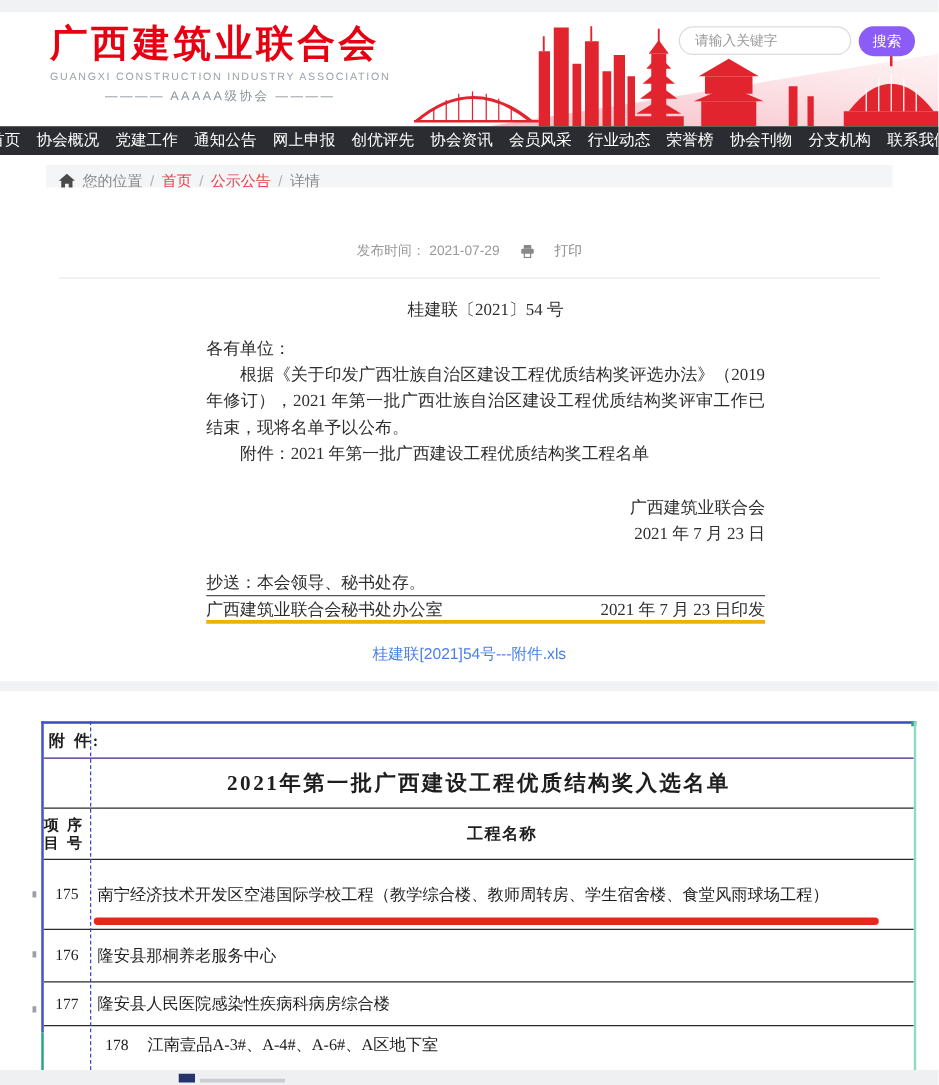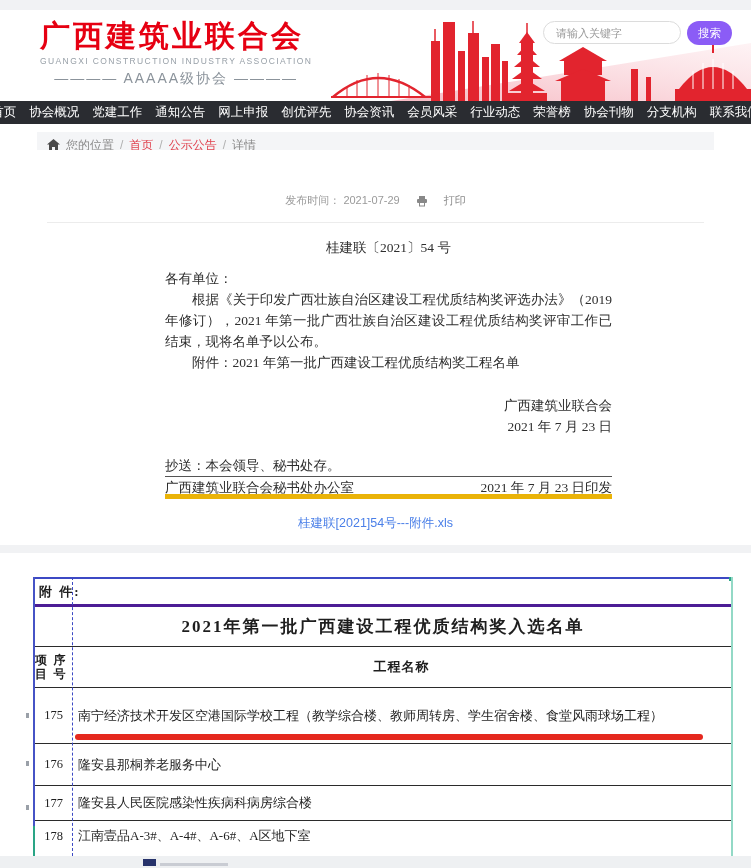--- a/index.html
+++ b/index.html
@@ -7,21 +7,21 @@
   .page { position:relative; width:751px; height:868px; background:#fff; overflow:hidden; }
 
   .top-strip { position:absolute; left:0; top:0; width:751px; height:10px; background:#f1f2f4; }
 
   
   .header { position:absolute; left:0; top:10px; width:751px; height:91px; background:#fff; overflow:hidden; }
   .skyline { position:absolute; right:0; bottom:0; }
   .logo { position:absolute; left:40px; top:9px; }
   .logo-title { font-size:30px; font-weight:bold; color:#e60012; letter-spacing:3px; line-height:34px; }
   .logo-sub { font-size:8.5px; color:#98a0a8; letter-spacing:1.4px; margin-top:3px; }
-  .logo-badge { font-size:14px; color:#8b939b; letter-spacing:2px; text-align:center; margin-top:4px; }
+  .logo-badge { font-size:10px; color:#8b939b; letter-spacing:2px; text-align:center; margin-top:4px; }
   .search-input { position:absolute; left:543px; top:11px; width:138px; height:23px; border:1px solid #dcdcdc;
     border-radius:12px; background:#fff; font-size:11px; color:#333; padding:0 12px; outline:none;
     font-family:"Liberation Sans", sans-serif; }
   .search-input::placeholder { color:#999; }
   .search-btn { position:absolute; left:687px; top:11px; width:45px; height:24px; border-radius:12px;
     background:#8b5cf6; color:#fff; font-size:11.5px; border:none; display:flex; align-items:center;
     justify-content:center; cursor:pointer; font-family:"Liberation Sans", sans-serif; }
 
   
   .navbar { position:absolute; left:0; top:101px; width:751px; height:23px; background:#2a2c31;
@@ -46,48 +46,48 @@
 
   .doc { position:absolute; left:165px; top:87px; width:447px; font-family:"Liberation Serif", serif;
     font-size:13.5px; color:#2e2e2e; line-height:21px; }
   .doc-number { text-align:center; margin-bottom:10px; }
   .doc-salutation { }
   .doc-para { text-indent:2em; text-align:justify; }
   .doc-attach-line { text-indent:2em; }
   .doc-signer { text-align:right; margin-top:22px; }
   .doc-sign-date { text-align:right; }
   .doc-cc { margin-top:18px; border-bottom:1px solid #555; height:22px; }
-  .doc-issue-row { display:flex; justify-content:space-between; border-bottom:5px solid #eab308; height:22px; }
+  .doc-issue-row { display:flex; justify-content:space-between; border-bottom:3px solid #eab308; height:22px; }
 
   .attach-link { position:absolute; left:0; top:365px; width:100%; text-align:center; font-size:12.5px;
     color:#4a7fe8; cursor:pointer; }
 
   .grey-strip { position:absolute; left:0; top:545px; width:751px; height:8px; background:#f1f2f4; }
 
   
   .sheet { position:absolute; left:33px; top:577px; width:700px; height:279px; background:#fff;
     font-family:"Liberation Serif", serif; color:#1e1e1e; }
   .sheet-top { position:absolute; left:0; top:0; width:700px; height:2px; background:#3c49c4; }
   .sheet-top-cap { position:absolute; right:0; top:0; width:4px; height:4px; background:#2aa586; }
   .sheet-left-blue { position:absolute; left:0; top:0; width:2px; height:249px; background:#4653c6; }
   .sheet-left-teal { position:absolute; left:0; top:249px; width:2px; height:30px; background:#2aa586; }
   .sheet-right { position:absolute; right:0; top:0; width:2px; height:279px; background:#93d9c6; }
   .sheet-dashed { position:absolute; left:39px; top:0; height:279px; width:0; border-left:1px dashed #3c49c4; z-index:2; }
   .sheet-rows { position:absolute; left:2px; top:2px; width:696px; }
-  .r-attach { height:28px; border-bottom:3px solid #4c1d95; display:flex; align-items:center;
+  .r-attach { height:28px; border-bottom:1px solid #4c1d95; display:flex; align-items:center;
     padding-left:4px; font-weight:bold; font-size:13px; letter-spacing:2px; }
   .r-title { height:40px; border-bottom:1px solid #2b2b2b; display:flex; align-items:center;
     justify-content:center; font-size:17px; font-weight:bold; letter-spacing:2px; }
   .r-header { height:41px; border-bottom:1px solid #2b2b2b; display:flex; }
   .r-header .c-no { width:37px; display:flex; align-items:center;
     justify-content:center; font-size:12px; font-weight:bold; line-height:14px; }
   .r-header .c-name { flex:1; display:flex; align-items:center; justify-content:center;
     font-size:13px; font-weight:bold; letter-spacing:1px; }
   .r-data { display:flex; border-bottom:1px solid #2b2b2b; }
-  .r-data.last { border-bottom:none; }
+  .r-data.last { border-bottom:none;margin-left:40px; }
   .r-data .c-no { width:37px; display:flex; align-items:center; justify-content:center; font-size:12.5px; }
   .r-data .c-name { flex:1; display:flex; align-items:center; padding-left:6px; font-size:13px; }
   .h-175 { height:56px; } .h-176 { height:42px; } .h-177 { height:35px; } .h-178 { height:30px; }
   .red-mark { position:absolute; left:42px; top:157px; width:628px; height:6px; background:#e5281e;
     border-radius:3px; z-index:3; }
   .tick { position:absolute; width:3px; height:5px; background:#9aa0a8; left:-7px; }
   .tick1 { top:136px; } .tick2 { top:184px; } .tick3 { top:228px; }
 
   .bottom-strip { position:absolute; left:0; top:856px; width:751px; height:12px; background:#eef0f2; }
   .b-art1 { position:absolute; left:143px; top:3px; width:13px; height:7px; background:#27336b; }

